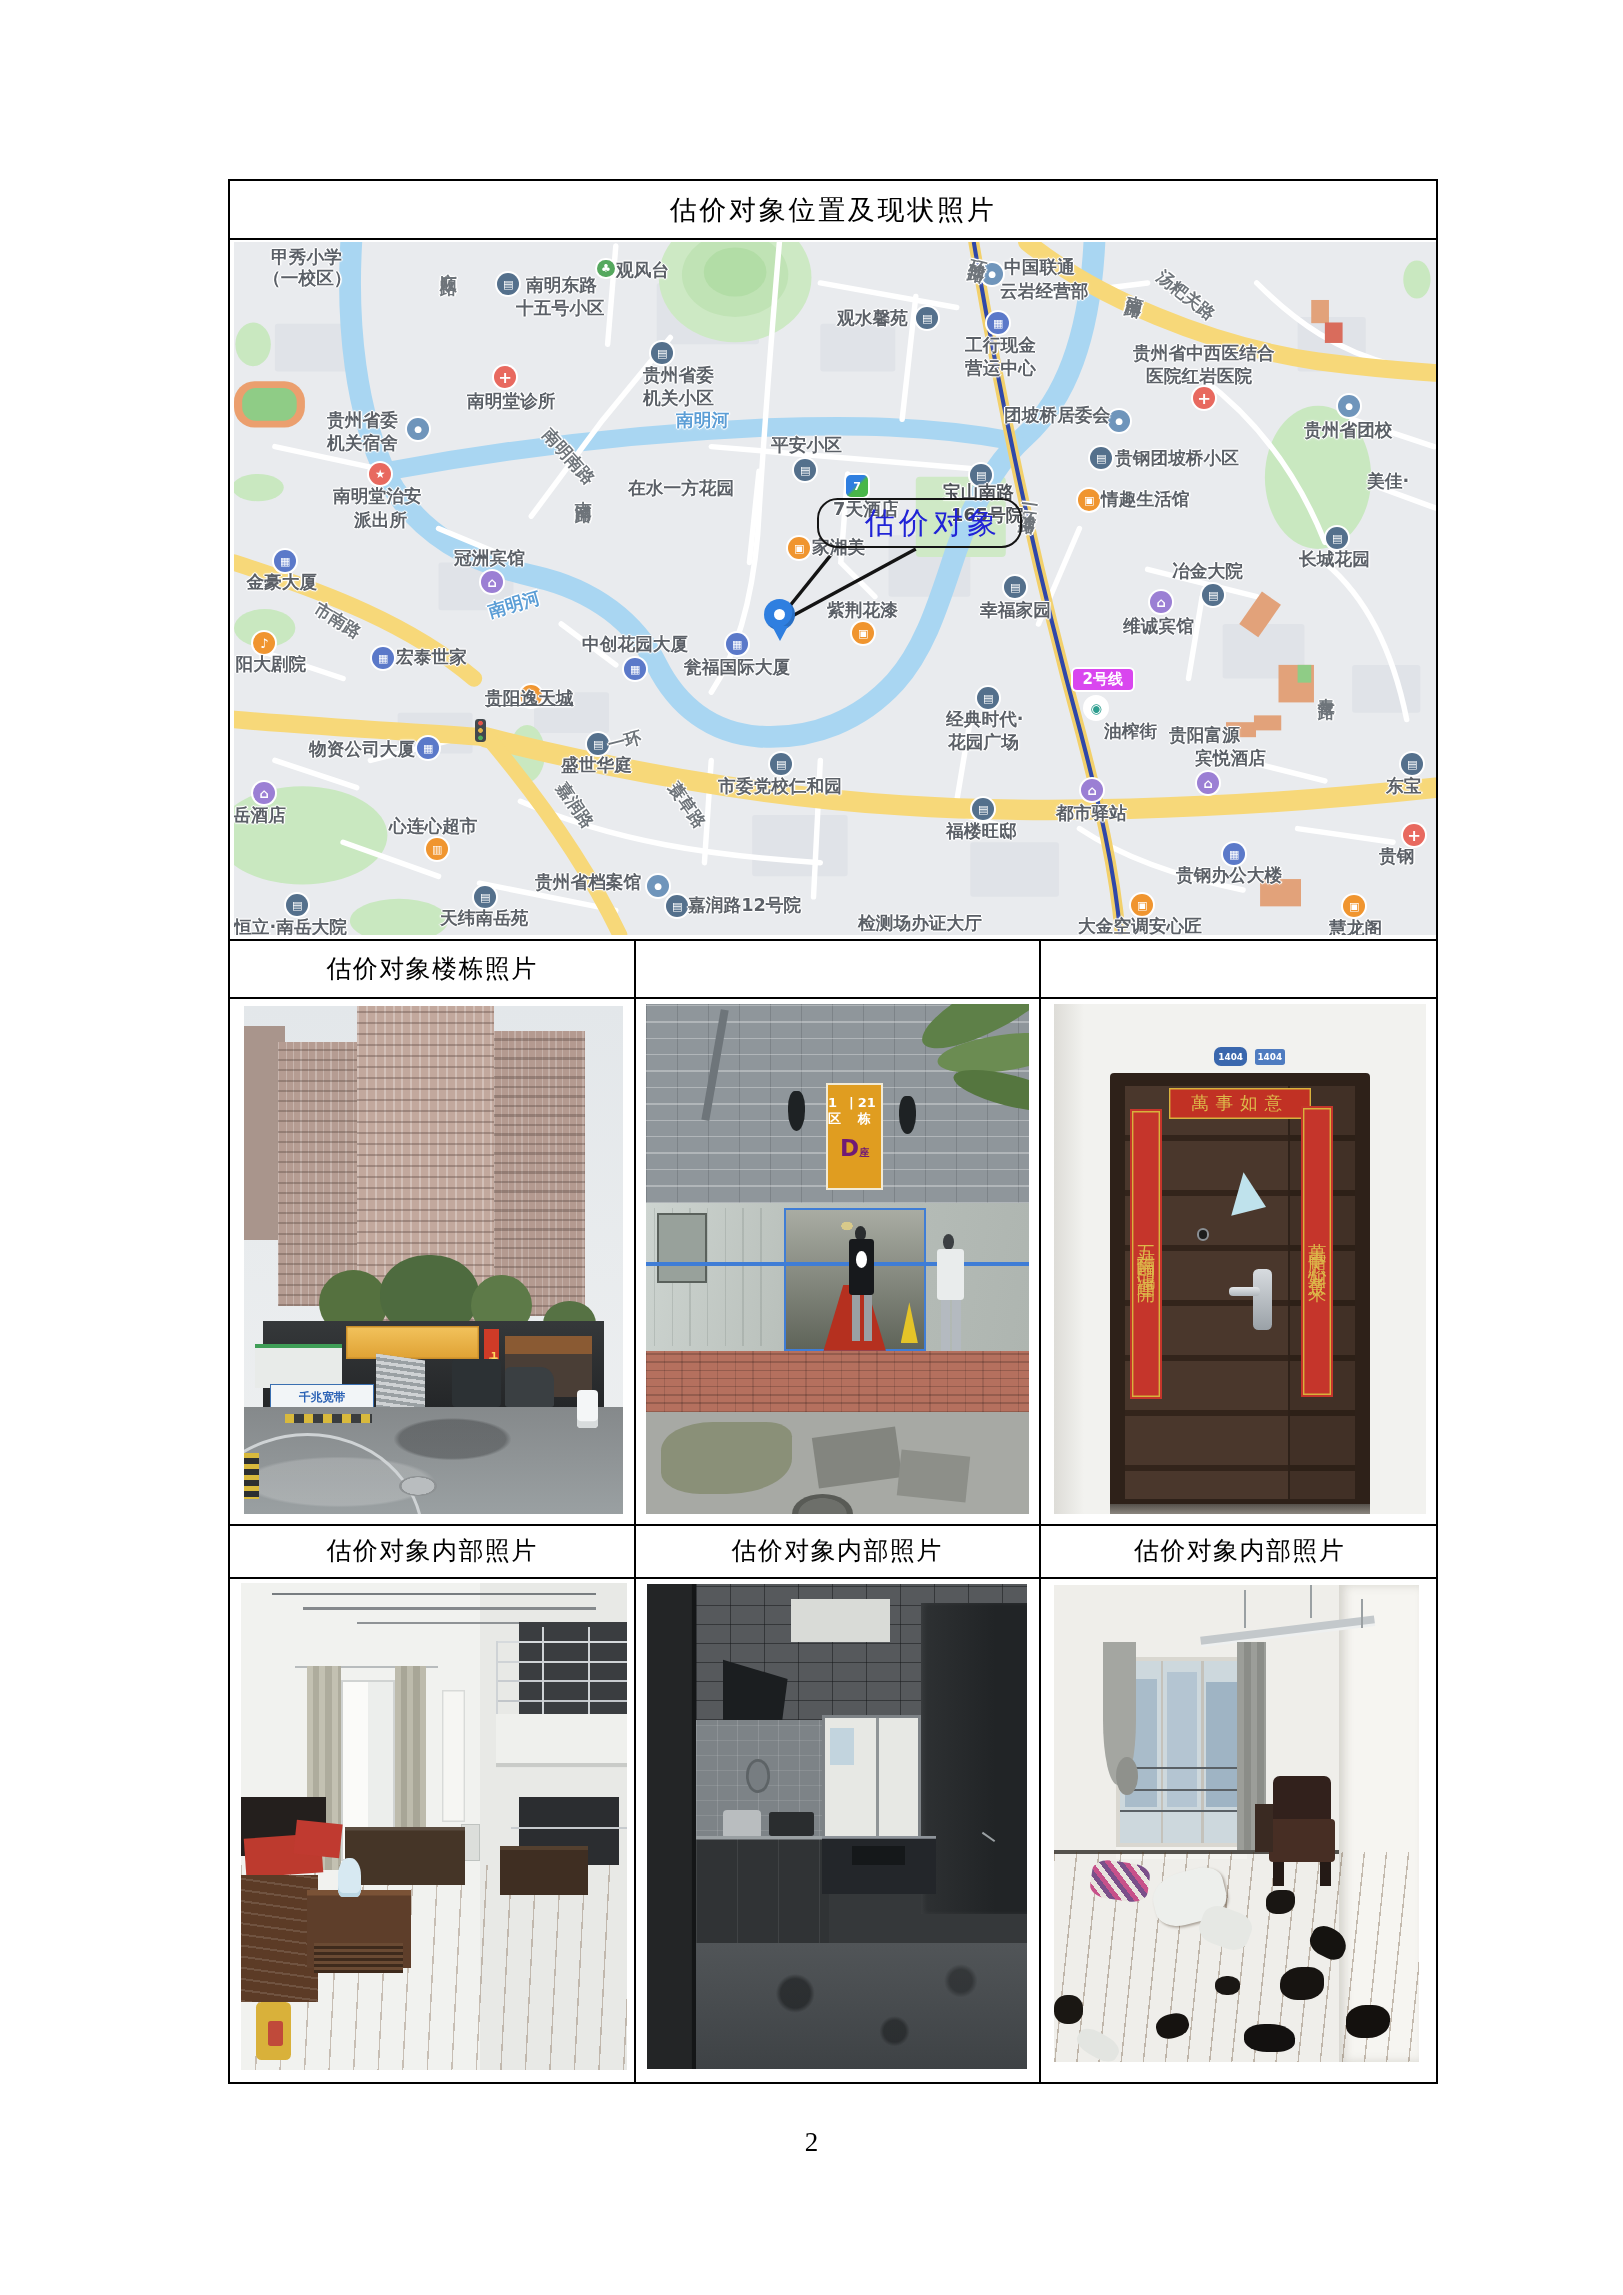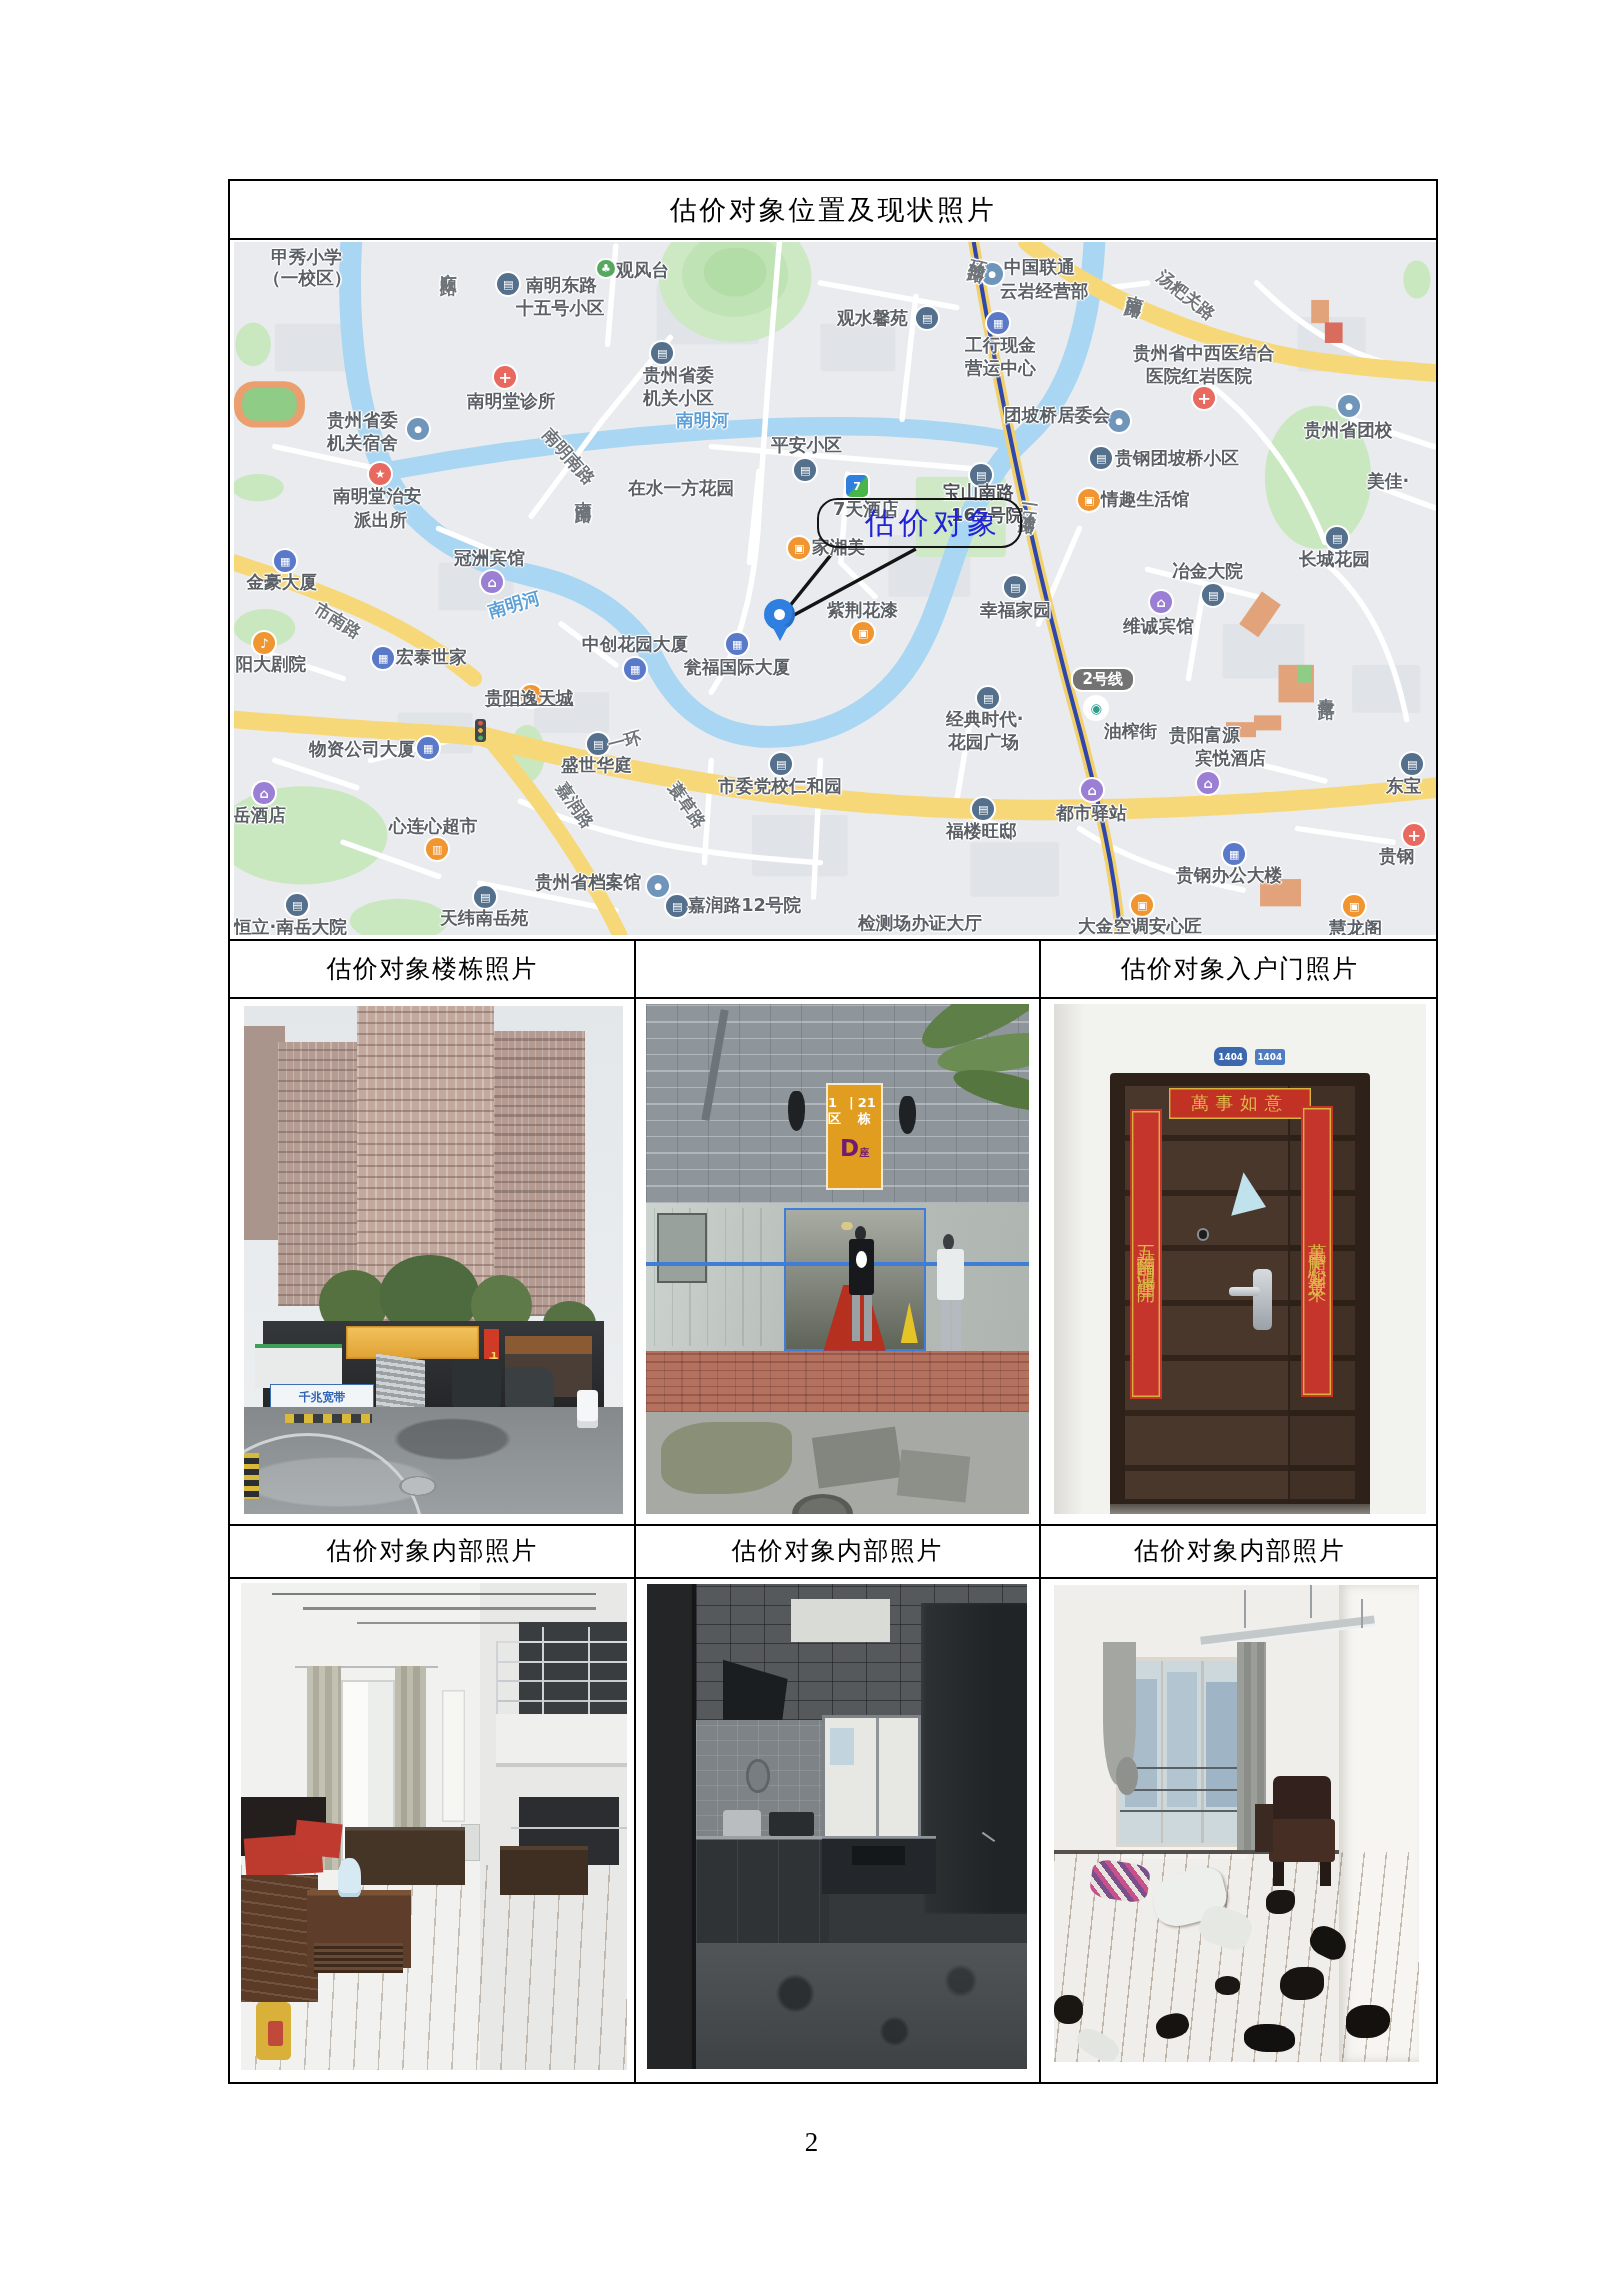--- a/index.html
+++ b/index.html
@@ -13,21 +13,21 @@
   .hdr{position:absolute;height:58px;display:flex;align-items:center;justify-content:center;font-size:25px;color:#000;letter-spacing:1.4px;}
   
   .map{position:absolute;left:4.1px;top:61px;width:1202px;height:693px;background:#e9ebee;overflow:hidden;}
   .map svg{position:absolute;left:0;top:0;width:100%;height:100%;}
   .lbl{position:absolute;white-space:nowrap;font:600 17.7px "DejaVu Sans",sans-serif;color:#5b6067;z-index:3;
        text-shadow:-1.4px 0 #fff,1.4px 0 #fff,0 -1.4px #fff,0 1.4px #fff,0 0 3.4px #fff;transform-origin:left top;line-height:1.1;}
   .lbl.water{color:#5c9ed6;}
   .lbl.road{color:#6e747a;font-size:17px;}
   .lbl.roadv{writing-mode:vertical-rl;color:#6e747a;font-size:17px;letter-spacing:2.7px;}
   .lbl.street{color:#4d5157;}
-  .lbl.badge{background:#737373;color:#fff;font-size:15px;padding:2px 9.5px;border-radius:9px;text-shadow:none;
+  .lbl.badge{background:#d946ef;color:#fff;font-size:15px;padding:2px 9.5px;border-radius:4px;text-shadow:none;
              box-shadow:0 0 0 2px #fff;z-index:4;}
   .mic{position:absolute;width:22px;height:22px;border-radius:50%;display:flex;align-items:center;justify-content:center;
        color:#fff;font:700 11px "DejaVu Sans",sans-serif;box-shadow:0 0 0 2px #ffffff;z-index:2;}
   .i-res{background:#54708c}.i-res::after{content:"▤";}
   .i-biz{background:#5b79c9}.i-biz::after{content:"▦";}
   .i-hotel{background:#9b7fd4}.i-hotel::after{content:"⌂";font-size:13px;}
   .i-shop{background:#f0952f}.i-shop::after{content:"▣";}
   .i-cart{background:#f0952f}.i-cart::after{content:"▥";}
   .i-hosp{background:#e8695f}.i-hosp::after{content:"+";font-size:16.4px;}
   .i-police{background:#e8695f}.i-police::after{content:"★";font-size:11.6px;}
@@ -307,21 +307,20 @@
       <div class="callout">
         <span>估价对象</span>
       </div>
       <div class="map-pin">
         <div class="dot"></div>
           <div class="tail"></div>
       </div>
     </div>
 
     <div class="hdr" style="left:0;top:758px;width:404px">估价对象楼栋照片</div>
-    <div class="hdr" style="left:811px;top:758px;width:397px">估价对象入户门照片</div>
 
     <div class="photo" style="left:13.6px;top:825px;width:379px;height:508px;background:linear-gradient(#e3e7ea,#eef0f1)">
       <div class="ab" style="left:0;top:4%;width:11%;height:42%;background:#a9958c"></div>
       <div class="ab" style="left:9%;top:7%;width:22%;height:52%;background:#b59c92;
         background-image:repeating-linear-gradient(0deg,rgba(60,45,40,.28) 0 2px,transparent 2px 10.2px),repeating-linear-gradient(90deg,rgba(255,255,255,.25) 0 1.4px,transparent 1.4px 7.5px)"></div>
       <div class="ab" style="left:30%;top:0;width:36%;height:62%;background:#c2a89d;
         background-image:repeating-linear-gradient(0deg,rgba(70,50,45,.3) 0 2px,transparent 2px 11px),repeating-linear-gradient(90deg,rgba(255,255,255,.28) 0 2px,transparent 2px 8.9px)"></div>
       <div class="ab" style="left:66%;top:5%;width:24%;height:56%;background:#b49a90;
         background-image:repeating-linear-gradient(0deg,rgba(60,45,40,.28) 0 2px,transparent 2px 9.5px),repeating-linear-gradient(90deg,rgba(255,255,255,.22) 0 1.4px,transparent 1.4px 6.8px)"></div>
       <div class="ab" style="left:20%;top:52%;width:18%;height:13%;background:#55713f;border-radius:50%"></div>

